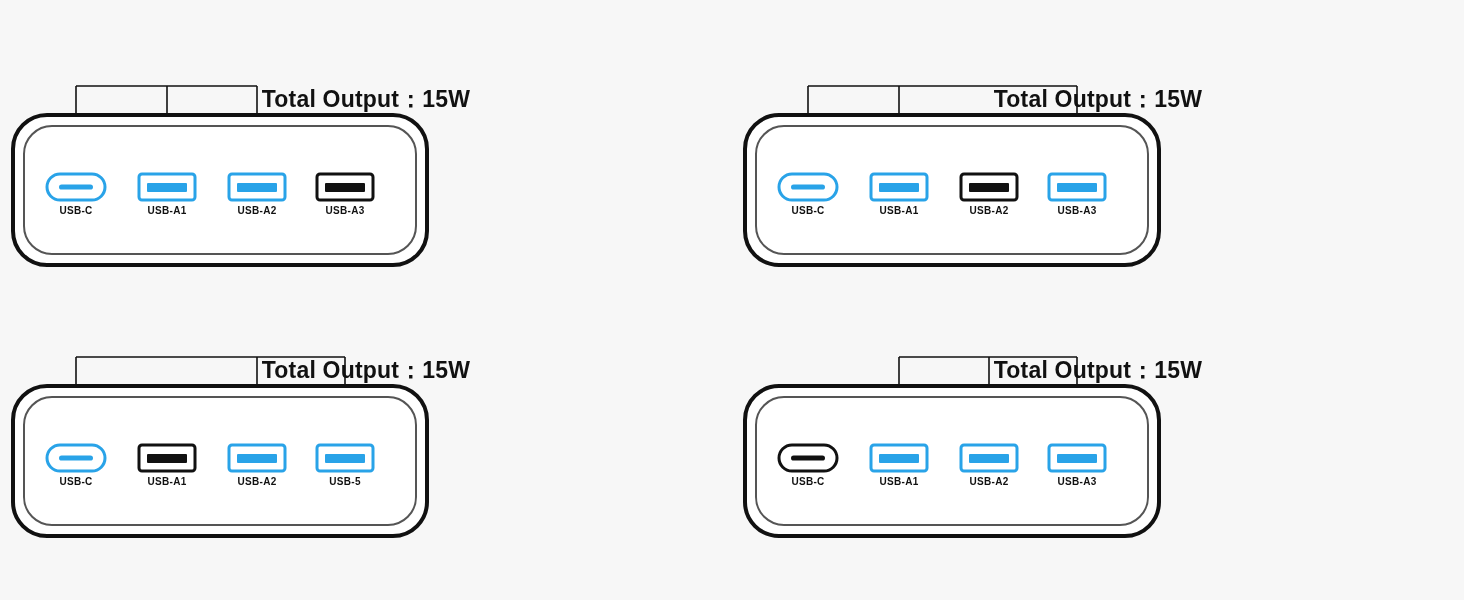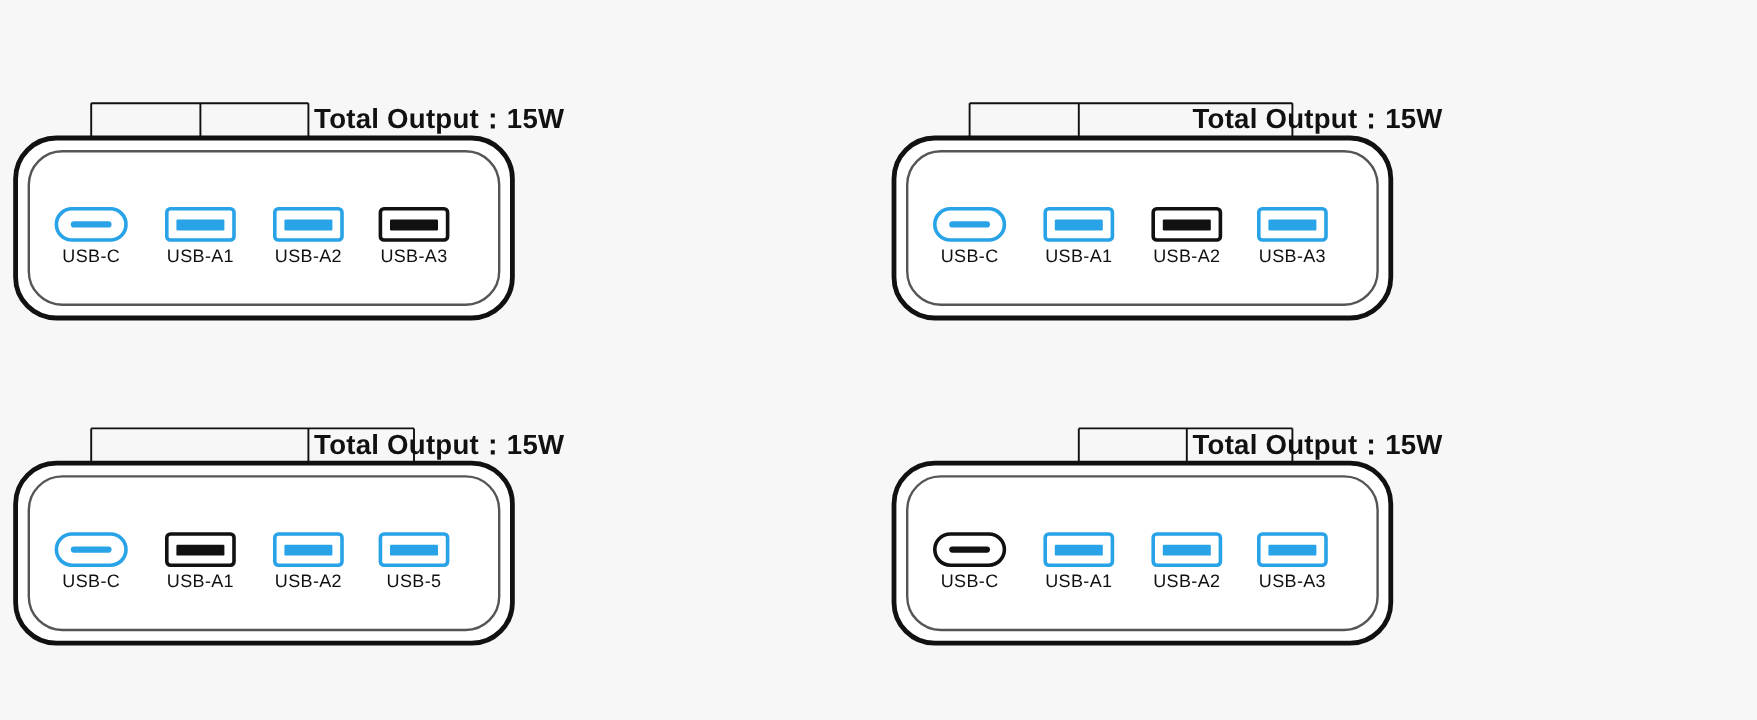--- a/index.html
+++ b/index.html
@@ -48,22 +48,22 @@
     left: 0;
     top: 0;
     width: 732px;
     height: 300px;
     overflow: visible;
   }
 
   
   .port-label {
     position: absolute;
-    font-size: 15px;
-    font-weight: normal;
+    font-size: 10px;
+    font-weight: bold;
     color: #111111;
     text-align: left;
     white-space: nowrap;
     transform: translateX(-50%);
     letter-spacing: 0.3px;
   }
 </style>
 </head>
 <body>
 

